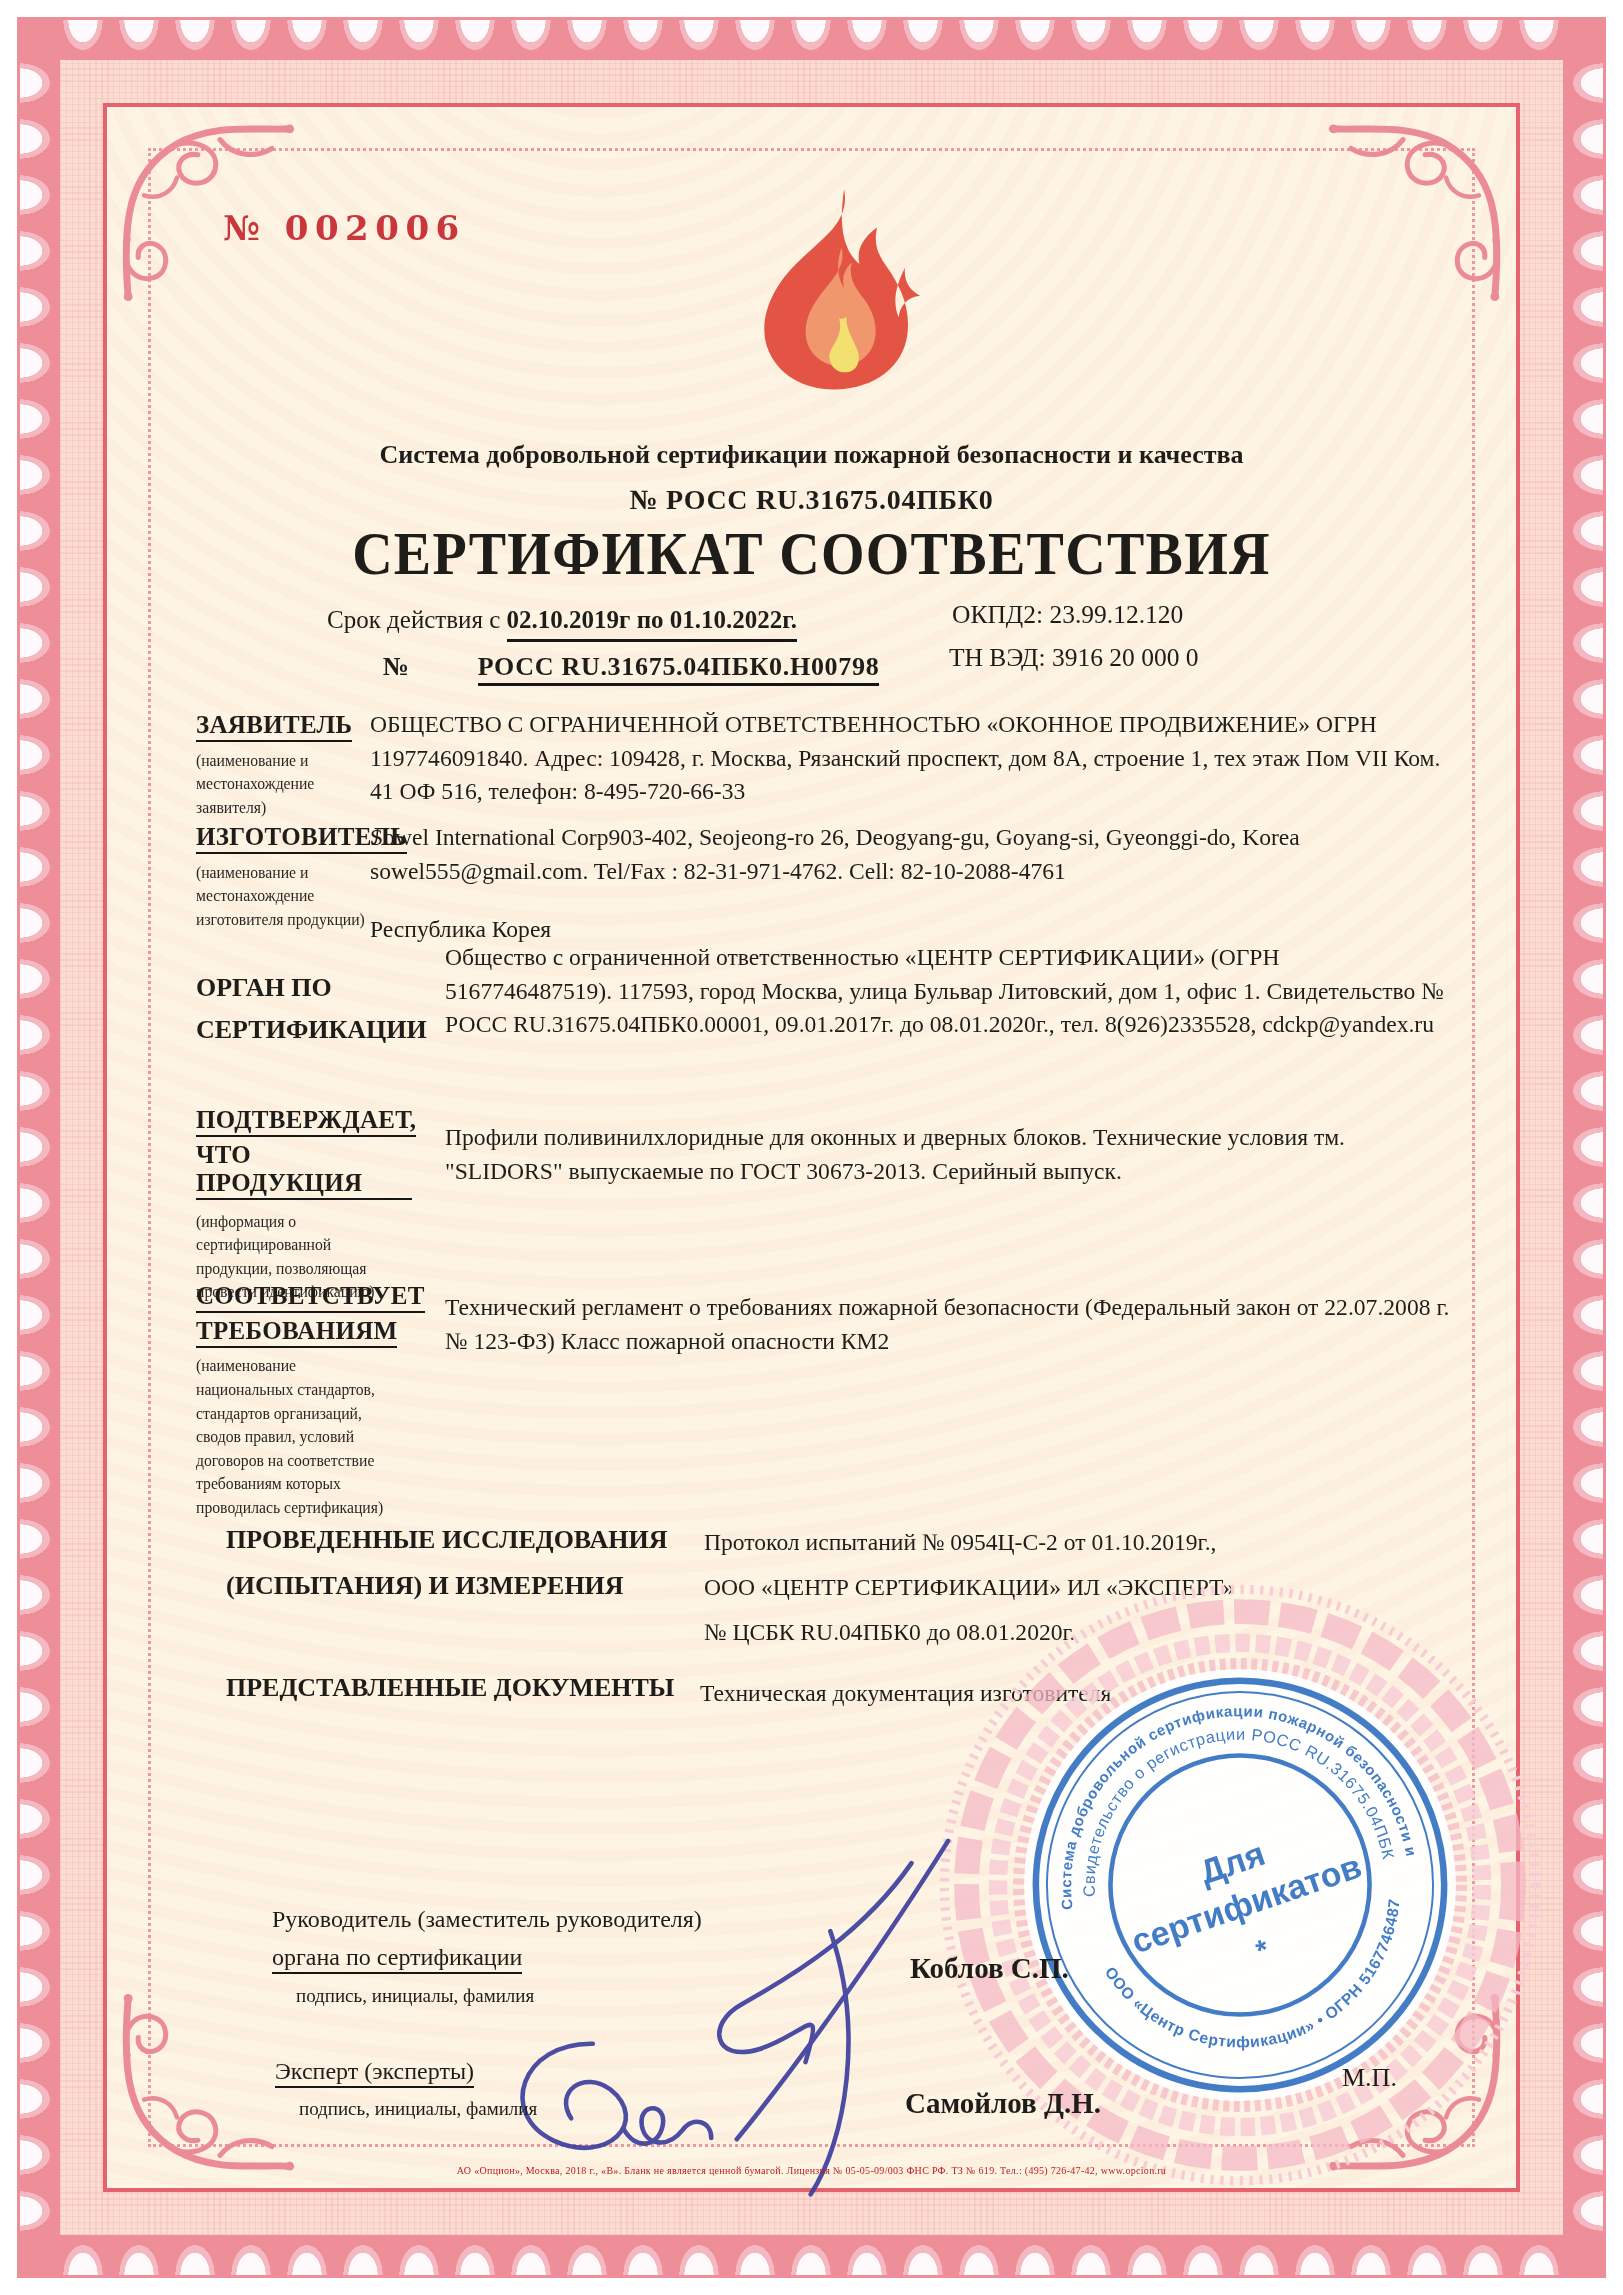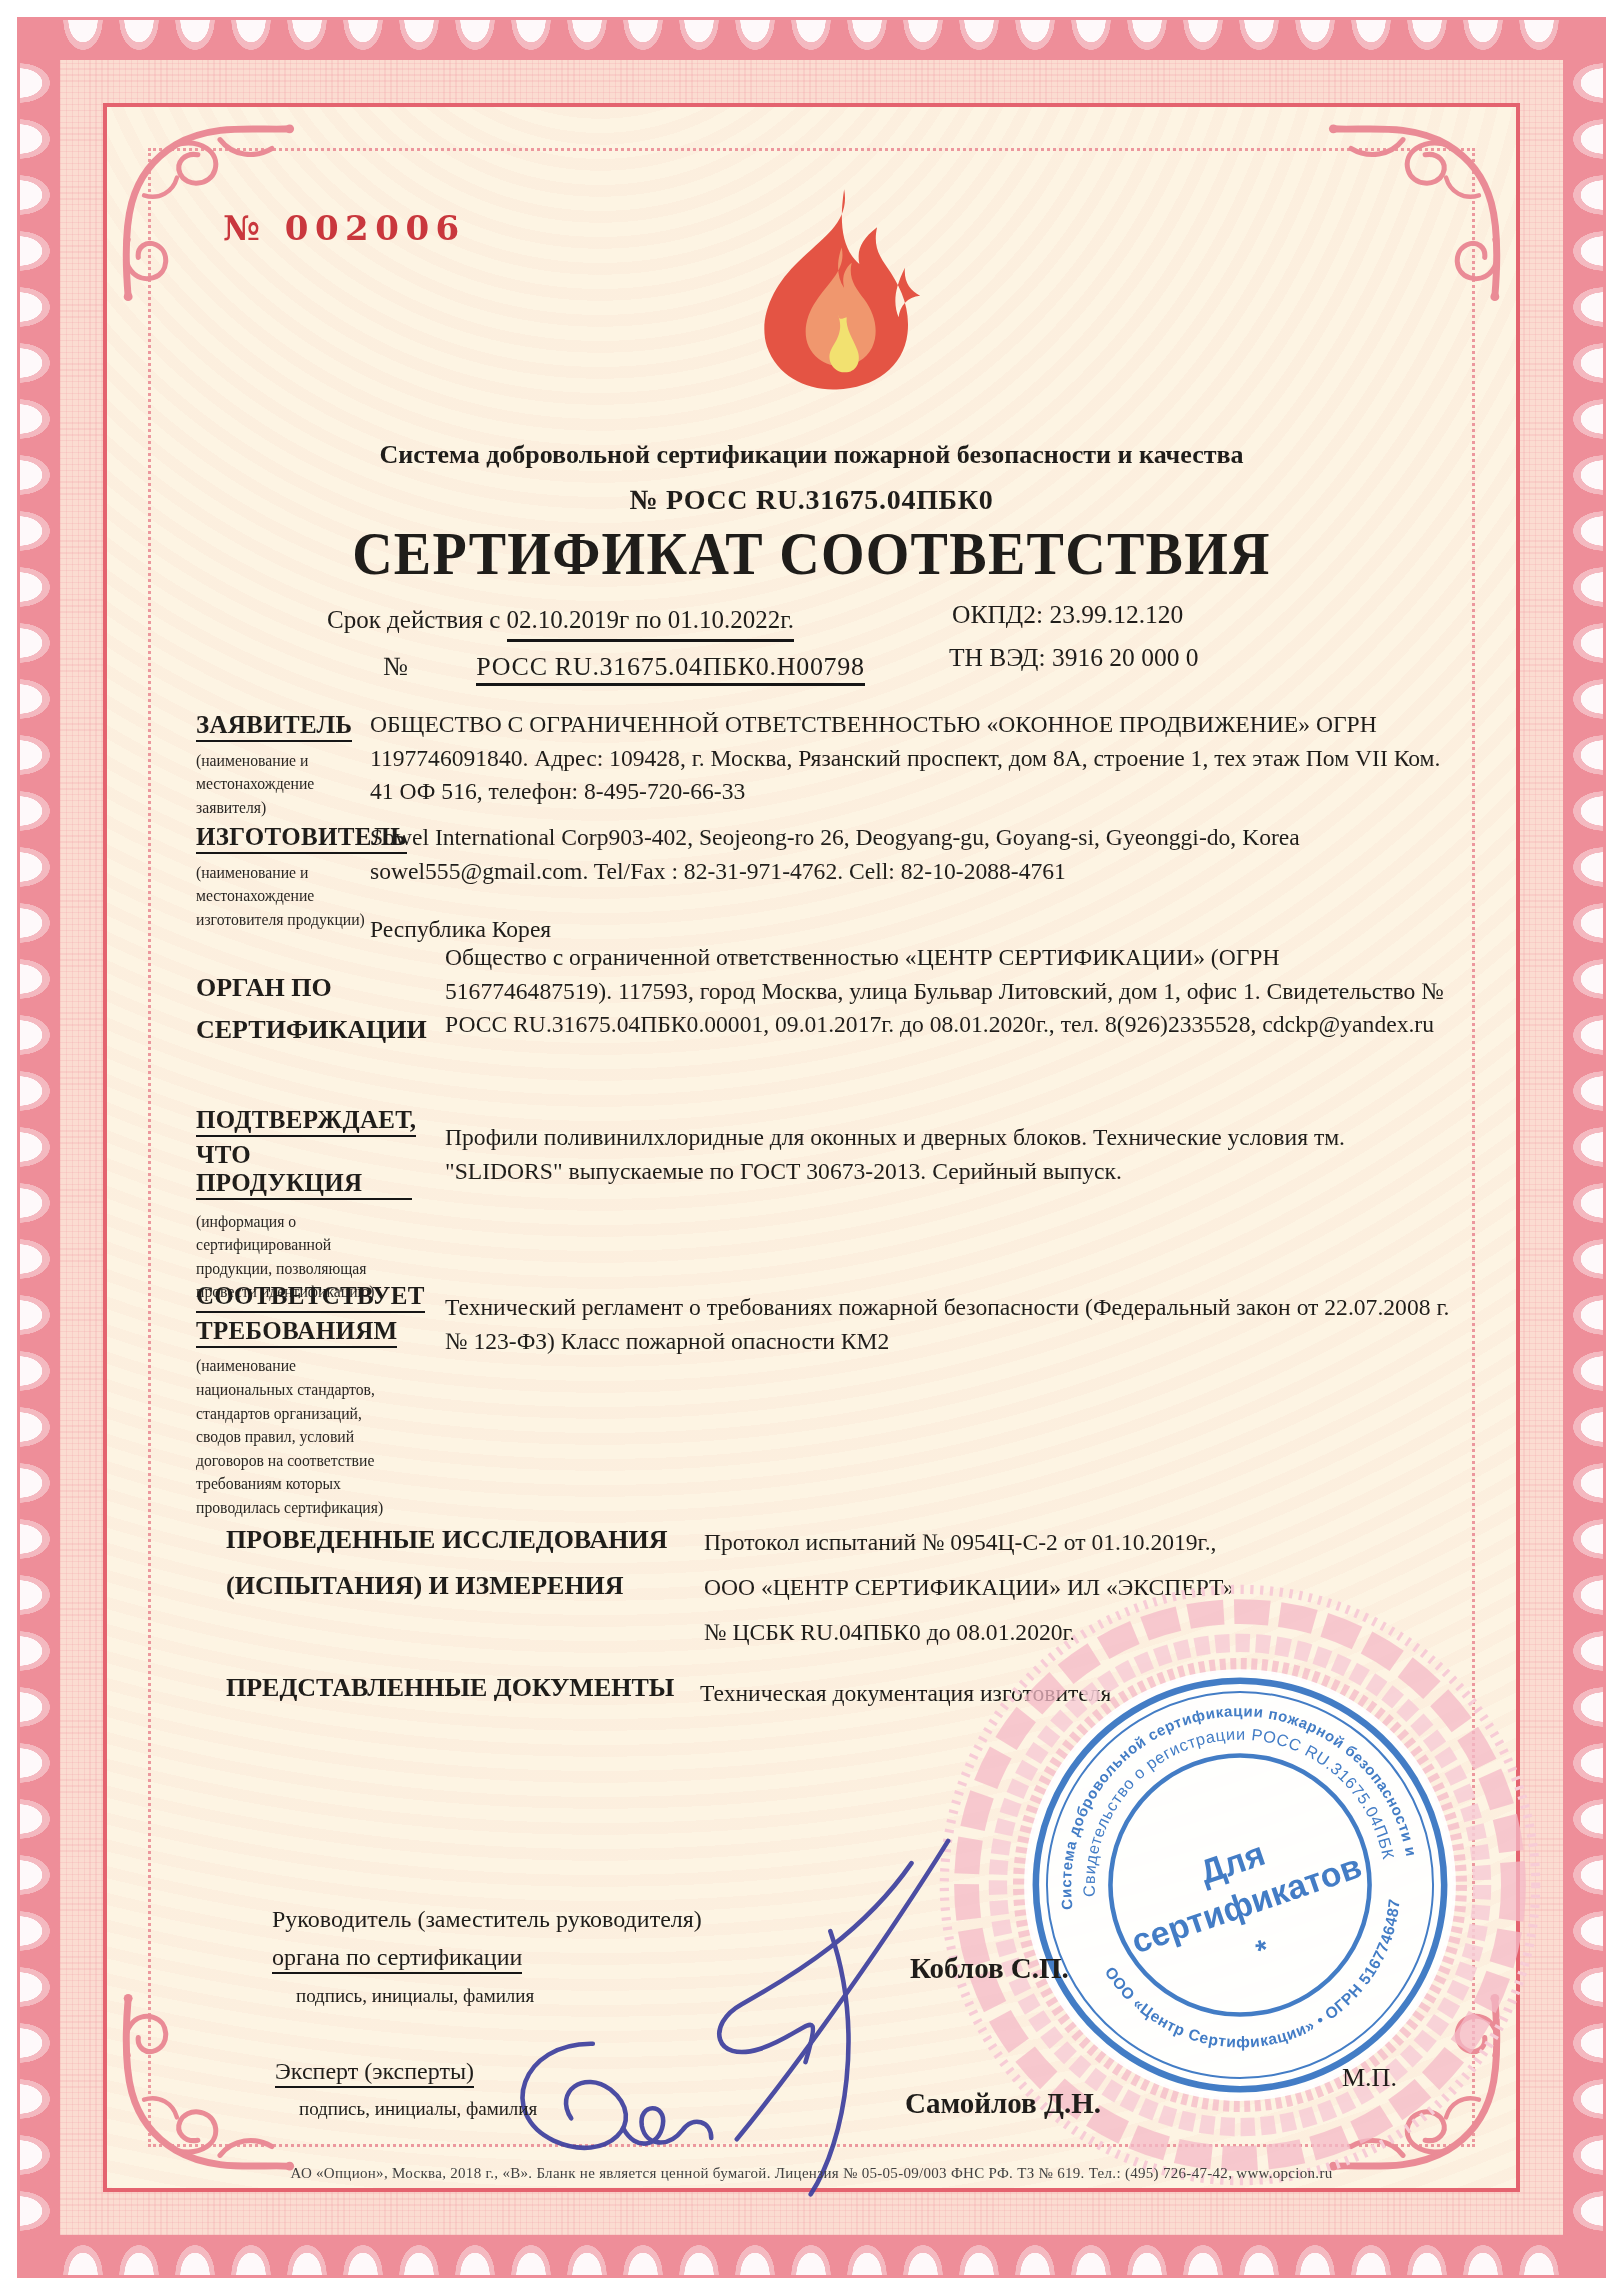--- a/index.html
+++ b/index.html
@@ -29,32 +29,32 @@
     background-image:repeating-radial-gradient(circle at 35% -10%, rgba(238,160,150,.06) 0 11.8px, transparent 11.8px 26px);}
   .chain{position:absolute; inset:148px; border:3.3px dotted rgba(232,130,142,.8); pointer-events:none;}
   .flourish{position:absolute; width:190px; height:190px; pointer-events:none;}
   .fl-tl{left:106px; top:113px;}
   .fl-tr{right:106px; top:113px; transform:scaleX(-1);}
   .fl-bl{left:106px; bottom:113px; transform:scaleY(-1);}
   .fl-br{right:106px; bottom:113px; transform:scale(-1,-1);}
   
   .abs{position:absolute;}
   .ctr{left:0; width:1623px; text-align:center;}
-  .b{font-weight:normal;}
+  .b{font-weight:bold;}
   .uline{display:inline-block; border-bottom:2.6px solid #161616; padding-bottom:1.3px;}
   .cert-no{font-family:"DejaVu Serif",serif; font-weight:bold; color:#c9373d; font-size:34px; letter-spacing:6.5px;}
   .sys-line{font-size:26px; font-weight:bold;}
   .sys-reg{font-size:28px; font-weight:bold; letter-spacing:0.7px;}
   .title{font-size:56px; font-weight:bold; letter-spacing:1.3px; transform:scaleY(1.08);}
   .body-36{font-size:23.6px; line-height:1.42;}
   .label{font-size:25px; font-weight:bold; letter-spacing:0.3px;}
   .note{font-size:15.7px; line-height:1.5; color:#2a2724;}
   .small-note{font-size:19px;margin-left:24px;}
   .name{font-size:29px; font-weight:bold;}
-  .fine{font-size:15px; color:#404040; letter-spacing:0.3px;}
+  .fine{font-size:10px; color:#b91c1c; letter-spacing:0.3px;}
 </style>
 </head>
 <body>
 
 <div id="page">
 
   <div class="b-outer">
     <div class="sc sc-top"></div>
     <div class="sc sc-bottom"></div>
     <div class="sc sc-left"></div>

